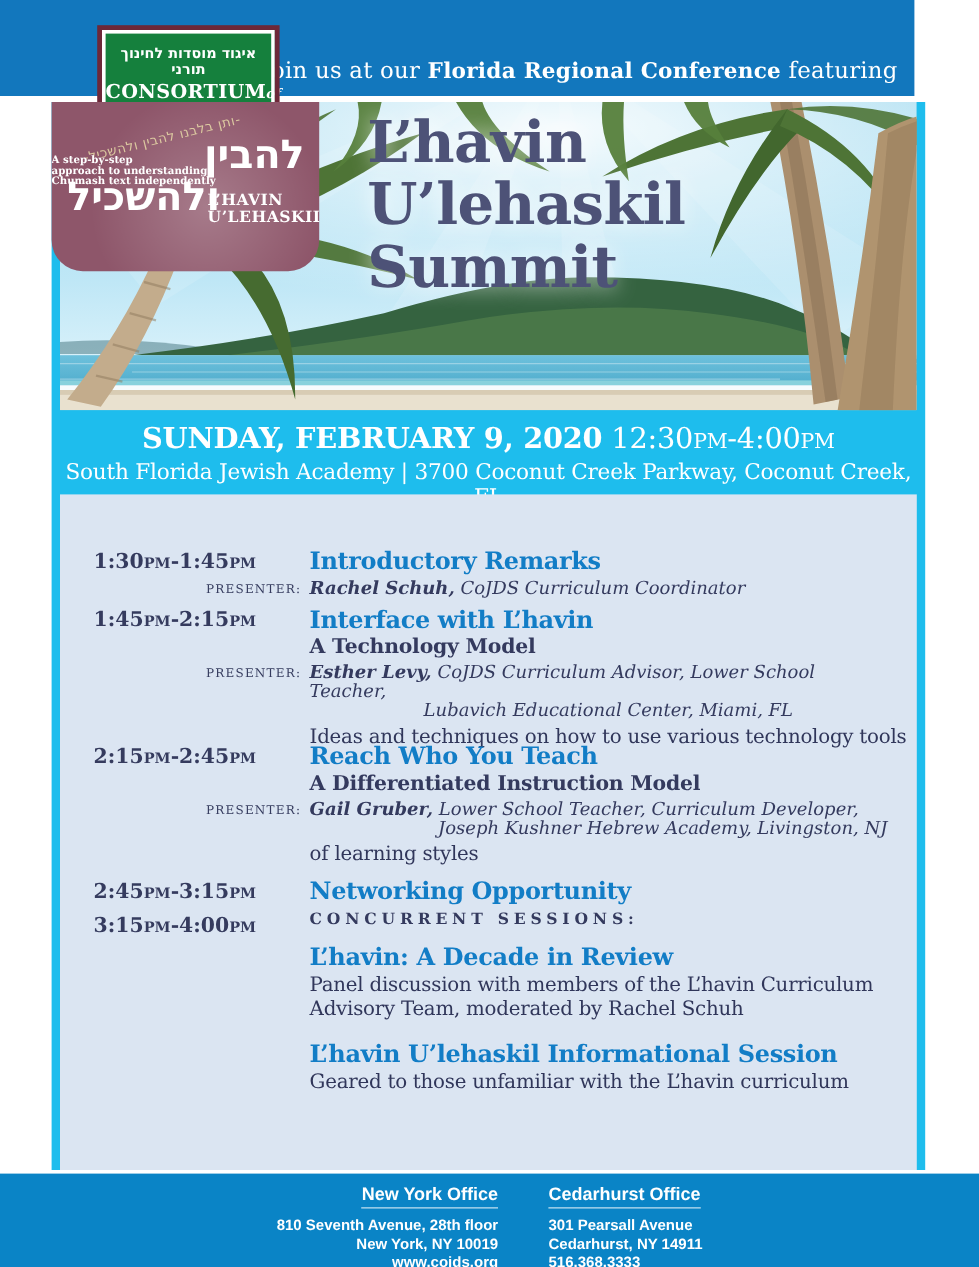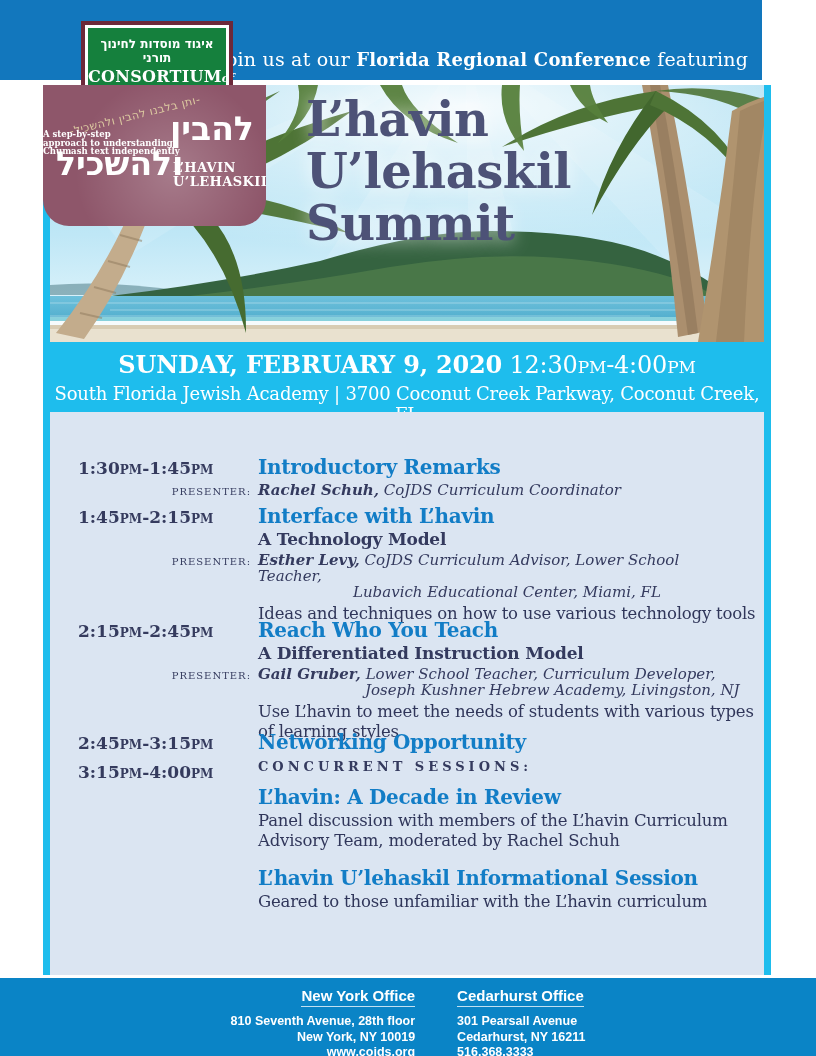--- a/index.html
+++ b/index.html
@@ -220,21 +220,20 @@
       <div class="blk" style="top:206px">
         <div class="time">2:15<span class="sc">PM</span>-2:45<span class="sc">PM</span></div>
         <div class="content">
           <div class="stitle">Reach Who You Teach</div>
           <div class="ssub">A Differentiated Instruction Model</div>
           <div class="presenter">
             <span class="plabel">PRESENTER:</span><span class="pname">Gail Gruber,</span> <span>Lower School Teacher, Curriculum Developer,</span>
             <div class="p2b">Joseph Kushner Hebrew Academy, Livingston, NJ</div>
           </div>
           <div class="sdesc">
-            <div>Use L’havin to meet the needs of students with various types</div>
             <div>of learning styles</div>
           </div>
         </div>
       </div>
 
       <div class="blk" style="top:318px">
         <div class="time">2:45<span class="sc">PM</span>-3:15<span class="sc">PM</span></div>
         <div class="content">
           <div class="stitle">Networking Opportunity</div>
         </div>
@@ -287,18 +286,18 @@
   <div class="footer">
     <div class="fcol ny">
       <span class="fhead">New York Office</span>
       <div class="fline">810 Seventh Avenue, 28th floor</div>
       <div class="fline">New York, NY 10019</div>
       <div class="fline">www.cojds.org</div>
     </div>
     <div class="fcol ced">
       <span class="fhead">Cedarhurst Office</span>
       <div class="fline">301 Pearsall Avenue</div>
-      <div class="fline">Cedarhurst, NY 16211</div>
+      <div class="fline">Cedarhurst, NY 14911</div>
       <div class="fline">516.368.3333</div>
     </div>
   </div>
 
 </div>
 
 </body></html>

